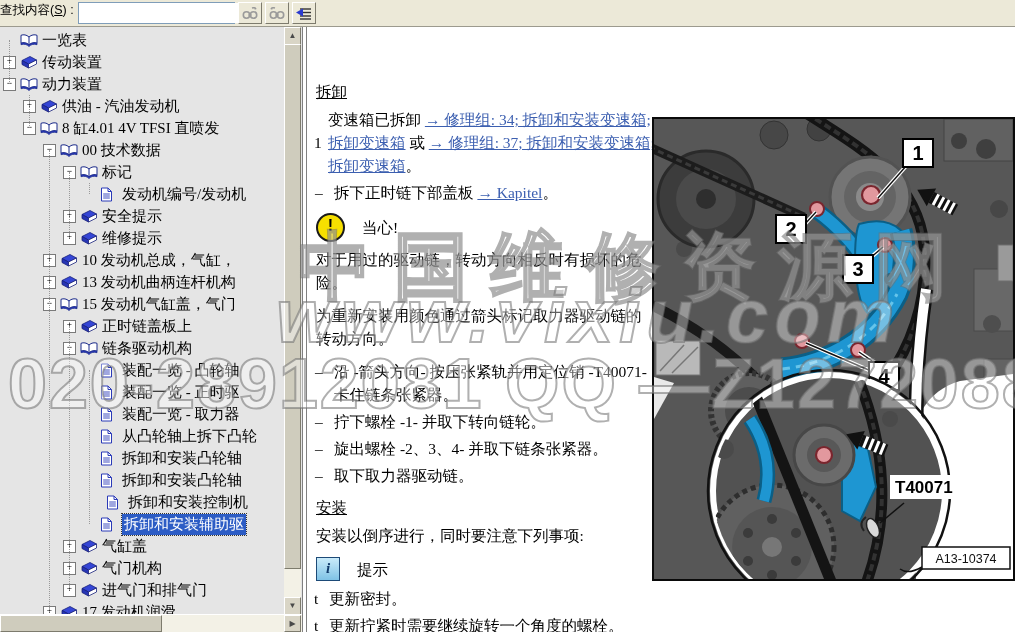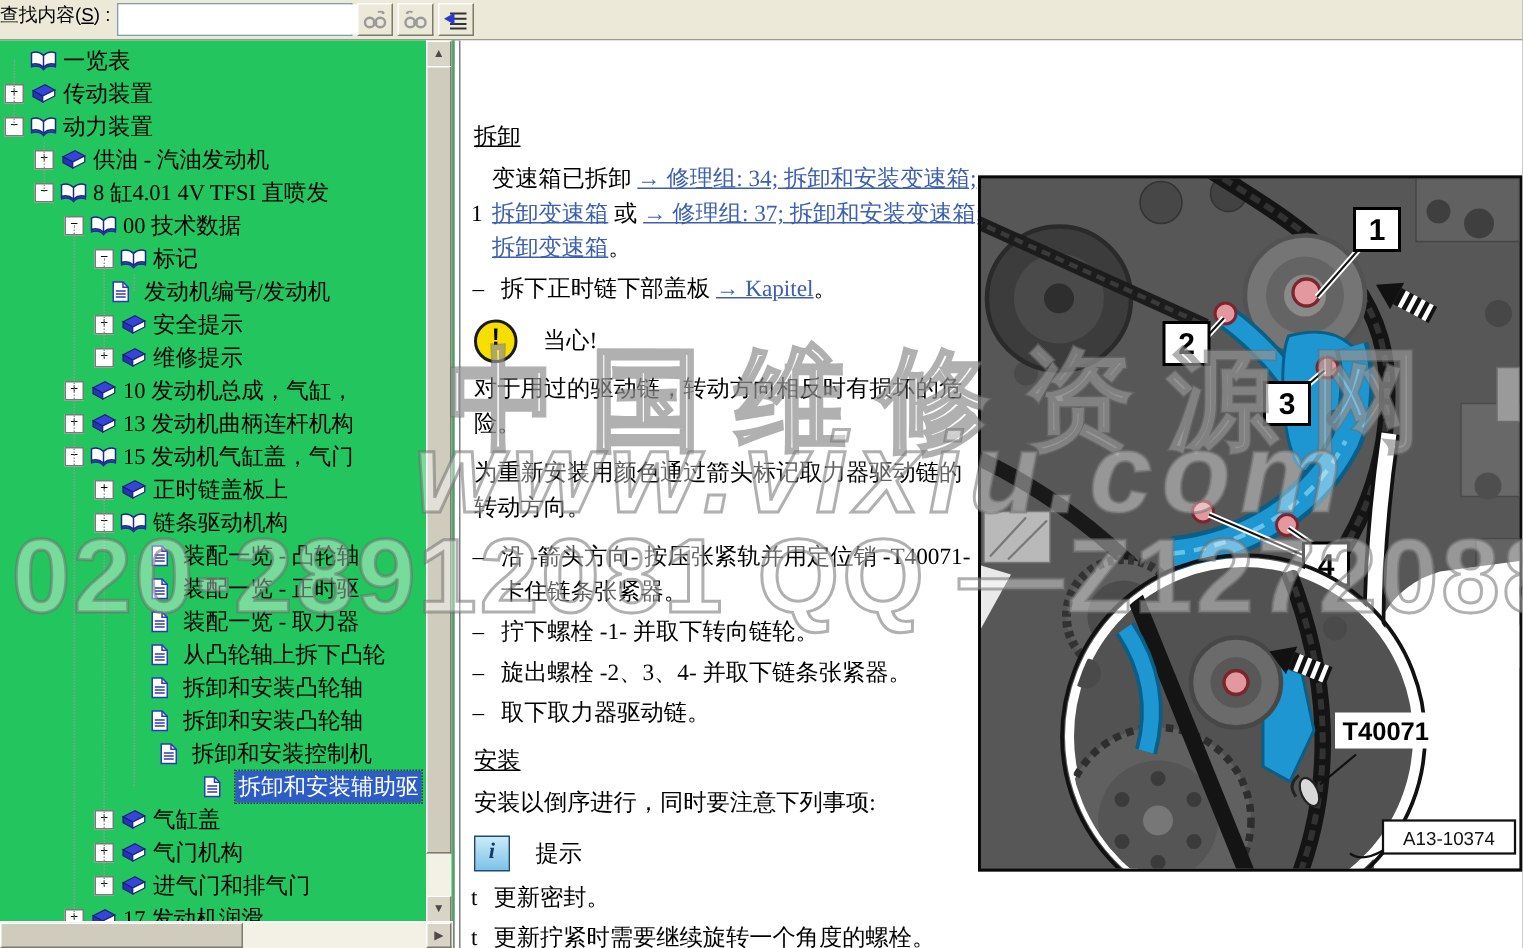--- a/index.html
+++ b/index.html
@@ -13,21 +13,21 @@
   #find-label{white-space:nowrap;margin-right:4px;}
   #find-label u{text-decoration:underline;}
   #find-combo{width:155px;height:20px;background:#fff;border:1px solid #7f9db9;display:flex;}
   #find-input{flex:1;border:0;outline:none;font-size:12px;padding:1px 3px;font-family:inherit;}
   .combo-btn{width:17px;background:#ece9d8;border-left:1px solid #aaa;color:#333;
     font-size:8px;display:flex;align-items:center;justify-content:center;}
   .tb-btn{width:22px;height:20px;background:#ece9d8;border:1px solid;border-color:#fff #7d7b6d #7d7b6d #fff;
     margin-left:3px;display:flex;align-items:center;justify-content:center;}
   .tb-btn svg{display:block;}
   
-  #tree-panel{position:absolute;left:0;top:27px;width:302px;height:605px;background:#22c55e;
+  #tree-panel{position:absolute;left:0;top:27px;width:302px;height:605px;background:#e5e5e5;
     border-right:1px solid #808080;}
   #content-panel{position:absolute;left:306px;top:27px;width:709px;height:605px;background:#fff;
     border-left:1px solid #808080;overflow:hidden;}
   
   #tree{position:absolute;left:0;top:0;width:283px;height:585px;overflow:hidden;padding-top:2px;
     font-family:"Liberation Serif",serif;font-size:15px;color:#000;}
   .trow{height:22px;display:flex;align-items:center;white-space:nowrap;}
   .exp{width:11px;height:11px;border:1px solid #7a7a7a;background:#fff;flex:none;margin-right:4px;
     font:9px/9px "Liberation Sans",sans-serif;text-align:center;color:#000;}
   .exp-spacer{width:17px;flex:none;}
@@ -192,21 +192,21 @@
           <span class="exp">−</span>
           <span class="ticon">
             <svg width="18" height="15" viewBox="0 0 18 14">
               <path d="M1 9.5 L1 11.2 C4 10.2 7 10.8 9 13 C11 10.8 14 10.2 17 11.2 L17 9.5" fill="#2b3ac0" stroke="#1b2a8a" stroke-width="0.8"></path>
               <path d="M9 3.5 C6.5 1.2 3.5 0.8 1 1.8 L1 9.5 C3.5 8.6 6.5 9 9 11.2 C11.5 9 14.5 8.6 17 9.5 L17 1.8 C14.5 0.8 11.5 1.2 9 3.5 Z" fill="#ffffff" stroke="#1b2a8a" stroke-width="1"></path>
               <path d="M9 3.5 L9 11.2" stroke="#1b2a8a" stroke-width="1"></path>
             </svg>
           </span>
           <span class="lbl">标记</span>
         </div>
-        <div class="trow" style="padding-left: 57px;">
+        <div class="trow" style="padding-left: 83px;">
           <span class="exp-spacer"></span>
           <span class="ticon">
             <svg width="13" height="15" viewBox="0 0 13 15">
               <path d="M1.5 1 H8 L11.5 4.5 V14 H1.5 Z" fill="#fff" stroke="#2b3ab8"></path>
               <path d="M8 1 V4.5 H11.5" fill="none" stroke="#2b3ab8"></path>
               <g stroke="#2b3ab8" stroke-width="0.9">
                 <line x1="3.2" y1="7" x2="9.8" y2="7"></line>
                 <line x1="3.2" y1="9" x2="9.8" y2="9"></line>
                 <line x1="3.2" y1="11" x2="9.8" y2="11"></line>
               </g>
@@ -389,21 +389,21 @@
               <path d="M8 1 V4.5 H11.5" fill="none" stroke="#2b3ab8"></path>
               <g stroke="#2b3ab8" stroke-width="0.9">
                 <line x1="3.2" y1="7" x2="9.8" y2="7"></line>
                 <line x1="3.2" y1="9" x2="9.8" y2="9"></line>
                 <line x1="3.2" y1="11" x2="9.8" y2="11"></line>
               </g>
             </svg>
           </span>
           <span class="lbl">拆卸和安装控制机</span>
         </div>
-        <div class="trow sel" style="padding-left: 118px;">
+        <div class="trow sel" style="padding-left: 83px;">
           <span class="exp-spacer"></span>
           <span class="ticon">
             <svg width="13" height="15" viewBox="0 0 13 15">
               <path d="M1.5 1 H8 L11.5 4.5 V14 H1.5 Z" fill="#fff" stroke="#2b3ab8"></path>
               <path d="M8 1 V4.5 H11.5" fill="none" stroke="#2b3ab8"></path>
               <g stroke="#2b3ab8" stroke-width="0.9">
                 <line x1="3.2" y1="7" x2="9.8" y2="7"></line>
                 <line x1="3.2" y1="9" x2="9.8" y2="9"></line>
                 <line x1="3.2" y1="11" x2="9.8" y2="11"></line>
               </g>

